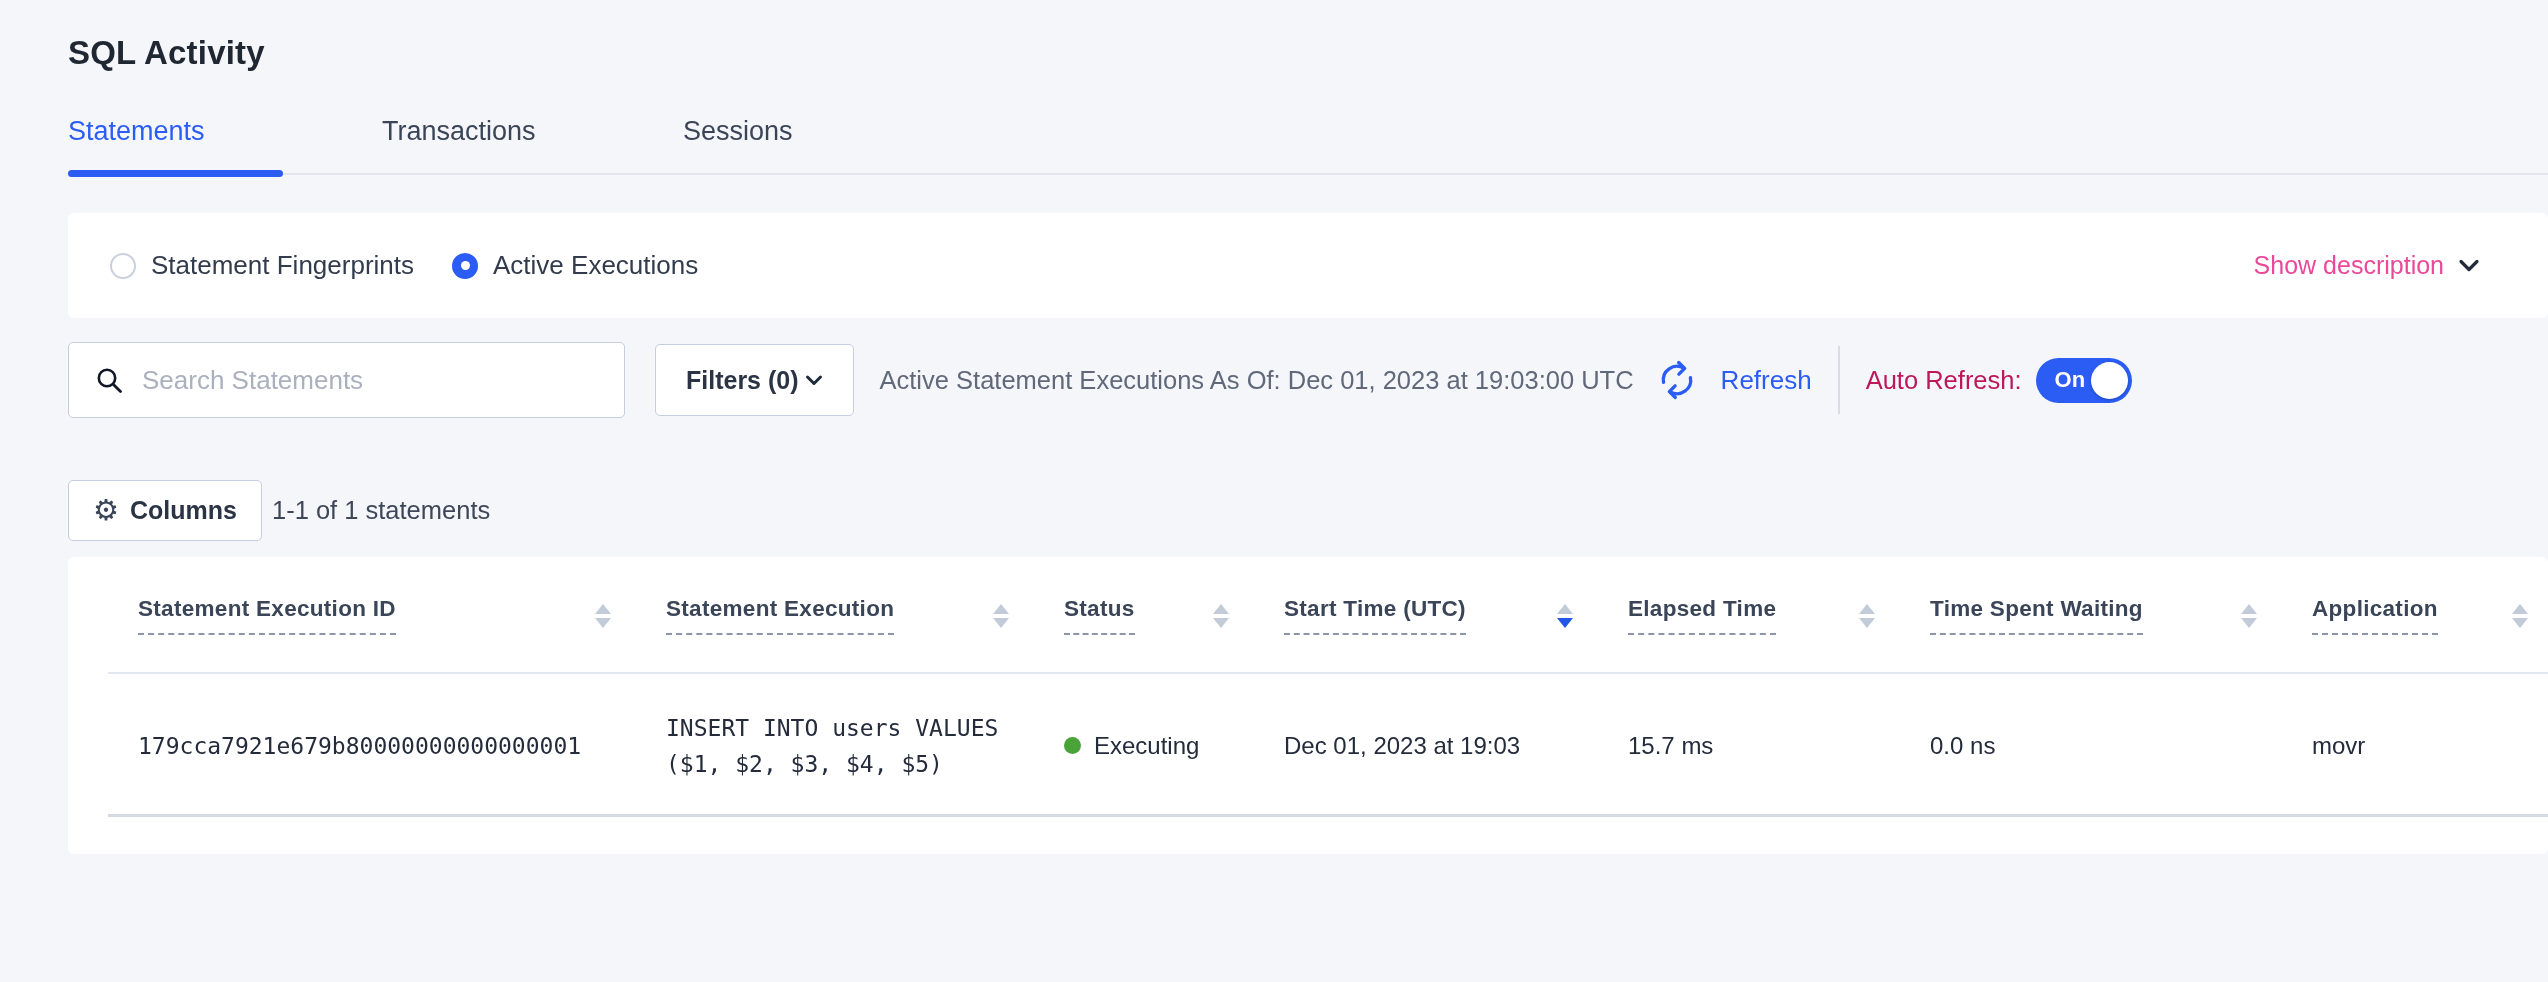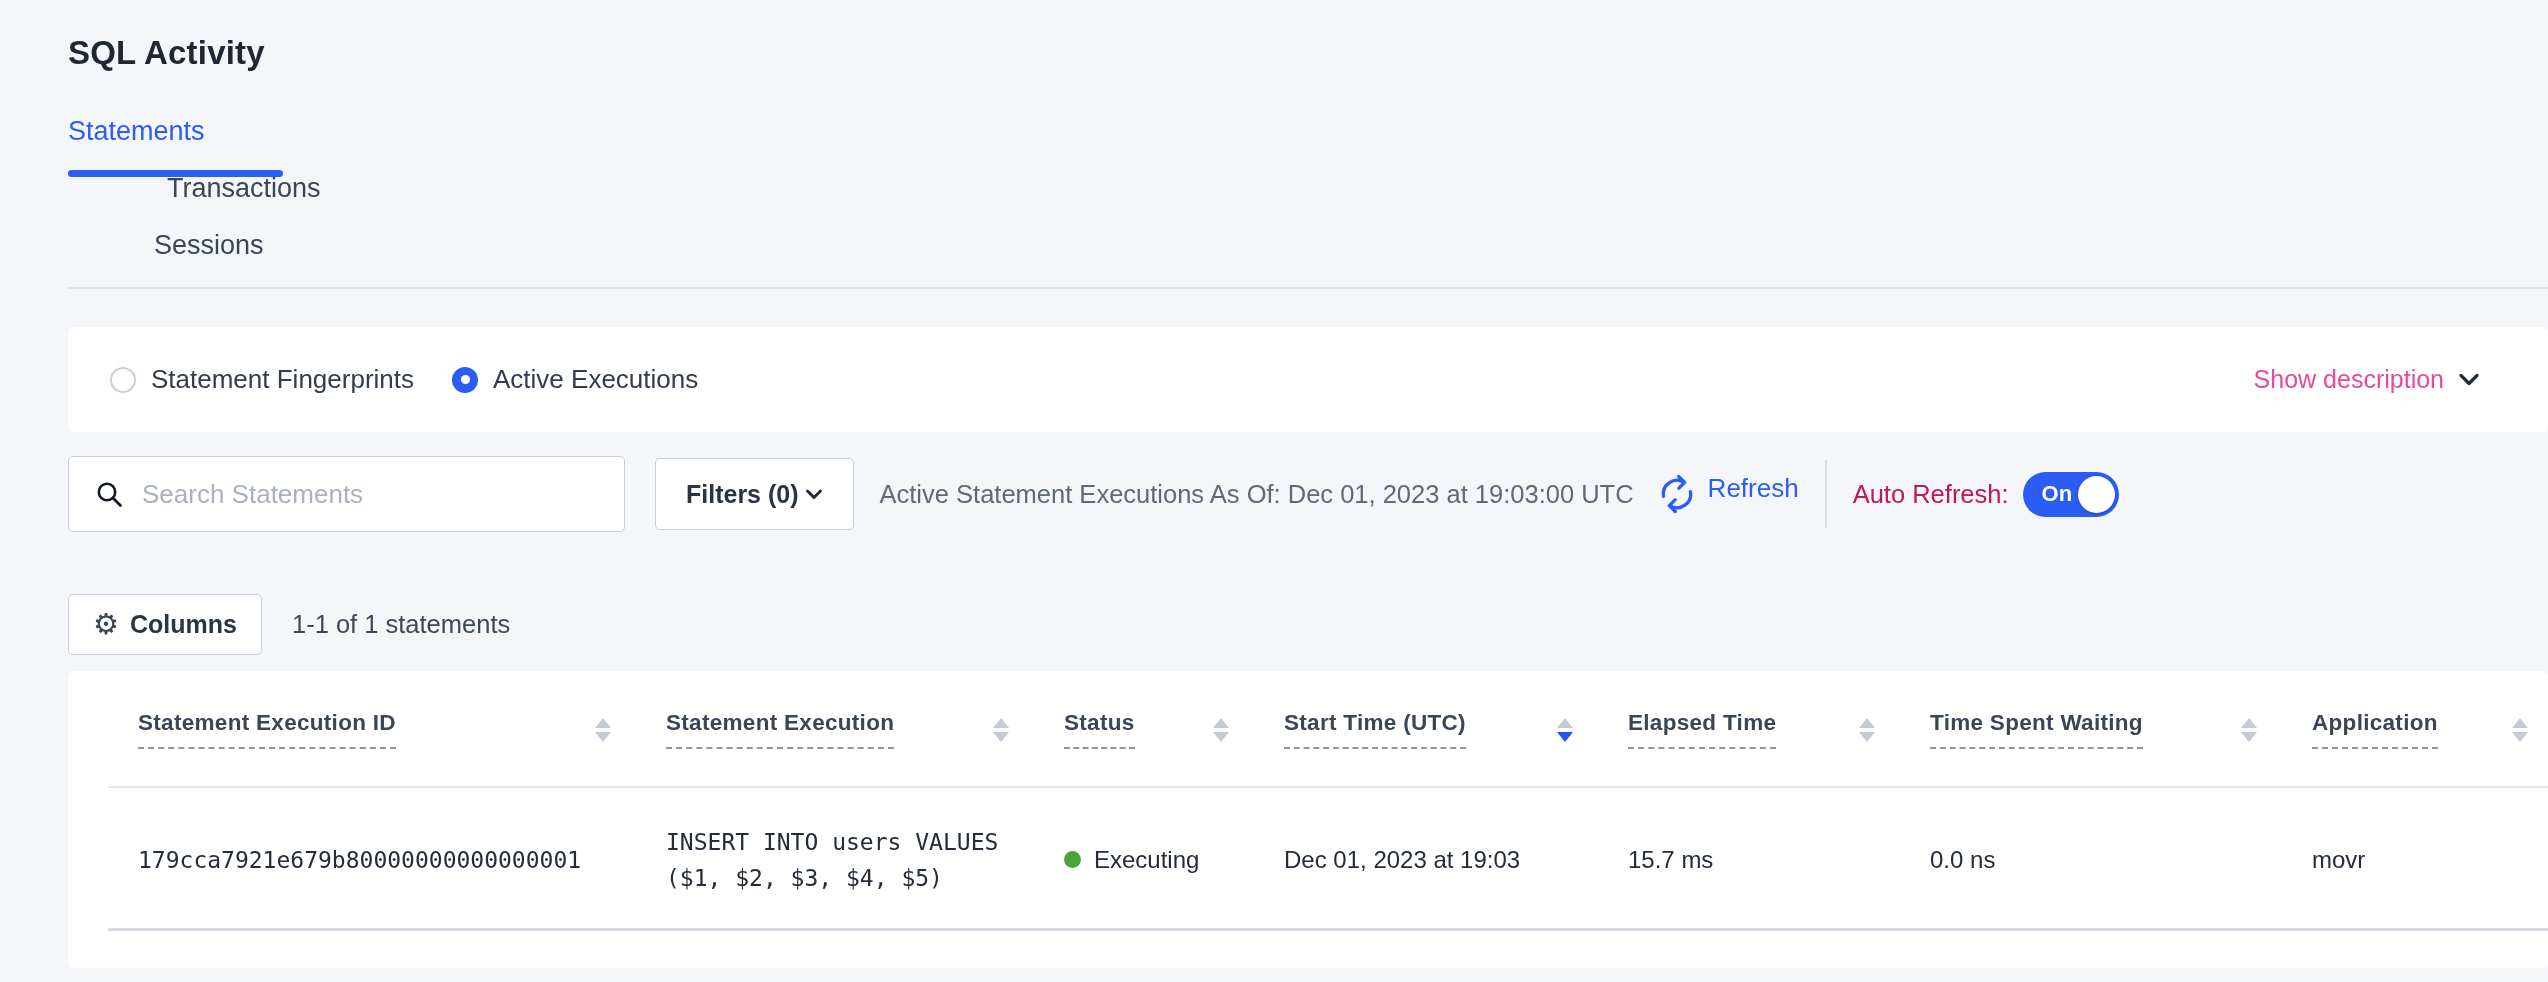--- a/index.html
+++ b/index.html
@@ -20,21 +20,20 @@
     color: #1f2733;
     letter-spacing: 0.2px;
   }
 
   
   .tabs {
     display: flex;
     margin-top: 44px;
     border-bottom: 2px solid #e2e5ed;
     width: 2480px;
-    flex-direction: column;
   }
   .tab {
     position: relative;
     width: 215px;
     padding-bottom: 26px;
     font-size: 27px;
     color: #3b4558;
     cursor: pointer;
   }
   .tab.t2 { margin-left: 99px; }
@@ -130,21 +129,21 @@
     gap: 6px;
     font-size: 25px;
     font-weight: bold;
     color: #2b3445;
     font-family: "Liberation Sans", sans-serif;
     cursor: pointer;
   }
   .asof { margin-left: 26px; font-size: 25.5px; color: #60687a; }
   .refresh-btn {
     margin-left: 22px;
-    display: flex; align-items: flex-start; gap: 10px;
+    display: flex; align-items: center; gap: 23px;
     color: #2b5df5;
     font-size: 26px;
     cursor: pointer;
   }
   .vdiv { width: 2px; height: 68px; background: #d8dce6; margin-left: 26px; }
   .auto-label { margin-left: 26px; font-size: 25.5px; color: #be185d; }
   .toggle {
     margin-left: 14px;
     width: 96px; height: 45px;
     border-radius: 23px;
@@ -177,21 +176,21 @@
     padding: 0 24px;
     background: #fff;
     border: 1.5px solid #c7cde0;
     border-radius: 5px;
     display: flex; align-items: center; gap: 11px;
     font-size: 25px; font-weight: bold; color: #2b3445;
     font-family: "Liberation Sans", sans-serif;
     cursor: pointer;
   }
   .gear-glyph { font-size: 29px; font-weight: normal; color: #3b4558; line-height: 1; }
-  .results-count { margin-left: 30px; font-size: 25.5px; color: #3e4759; }
+  .results-count { margin-left: 10px; font-size: 25.5px; color: #3e4759; }
 
   
   .table-card {
     margin-top: 16px;
     width: 2480px;
     padding-bottom: 37px;
   }
   .thead, .trow {
     display: flex;
     padding-left: 70px;

